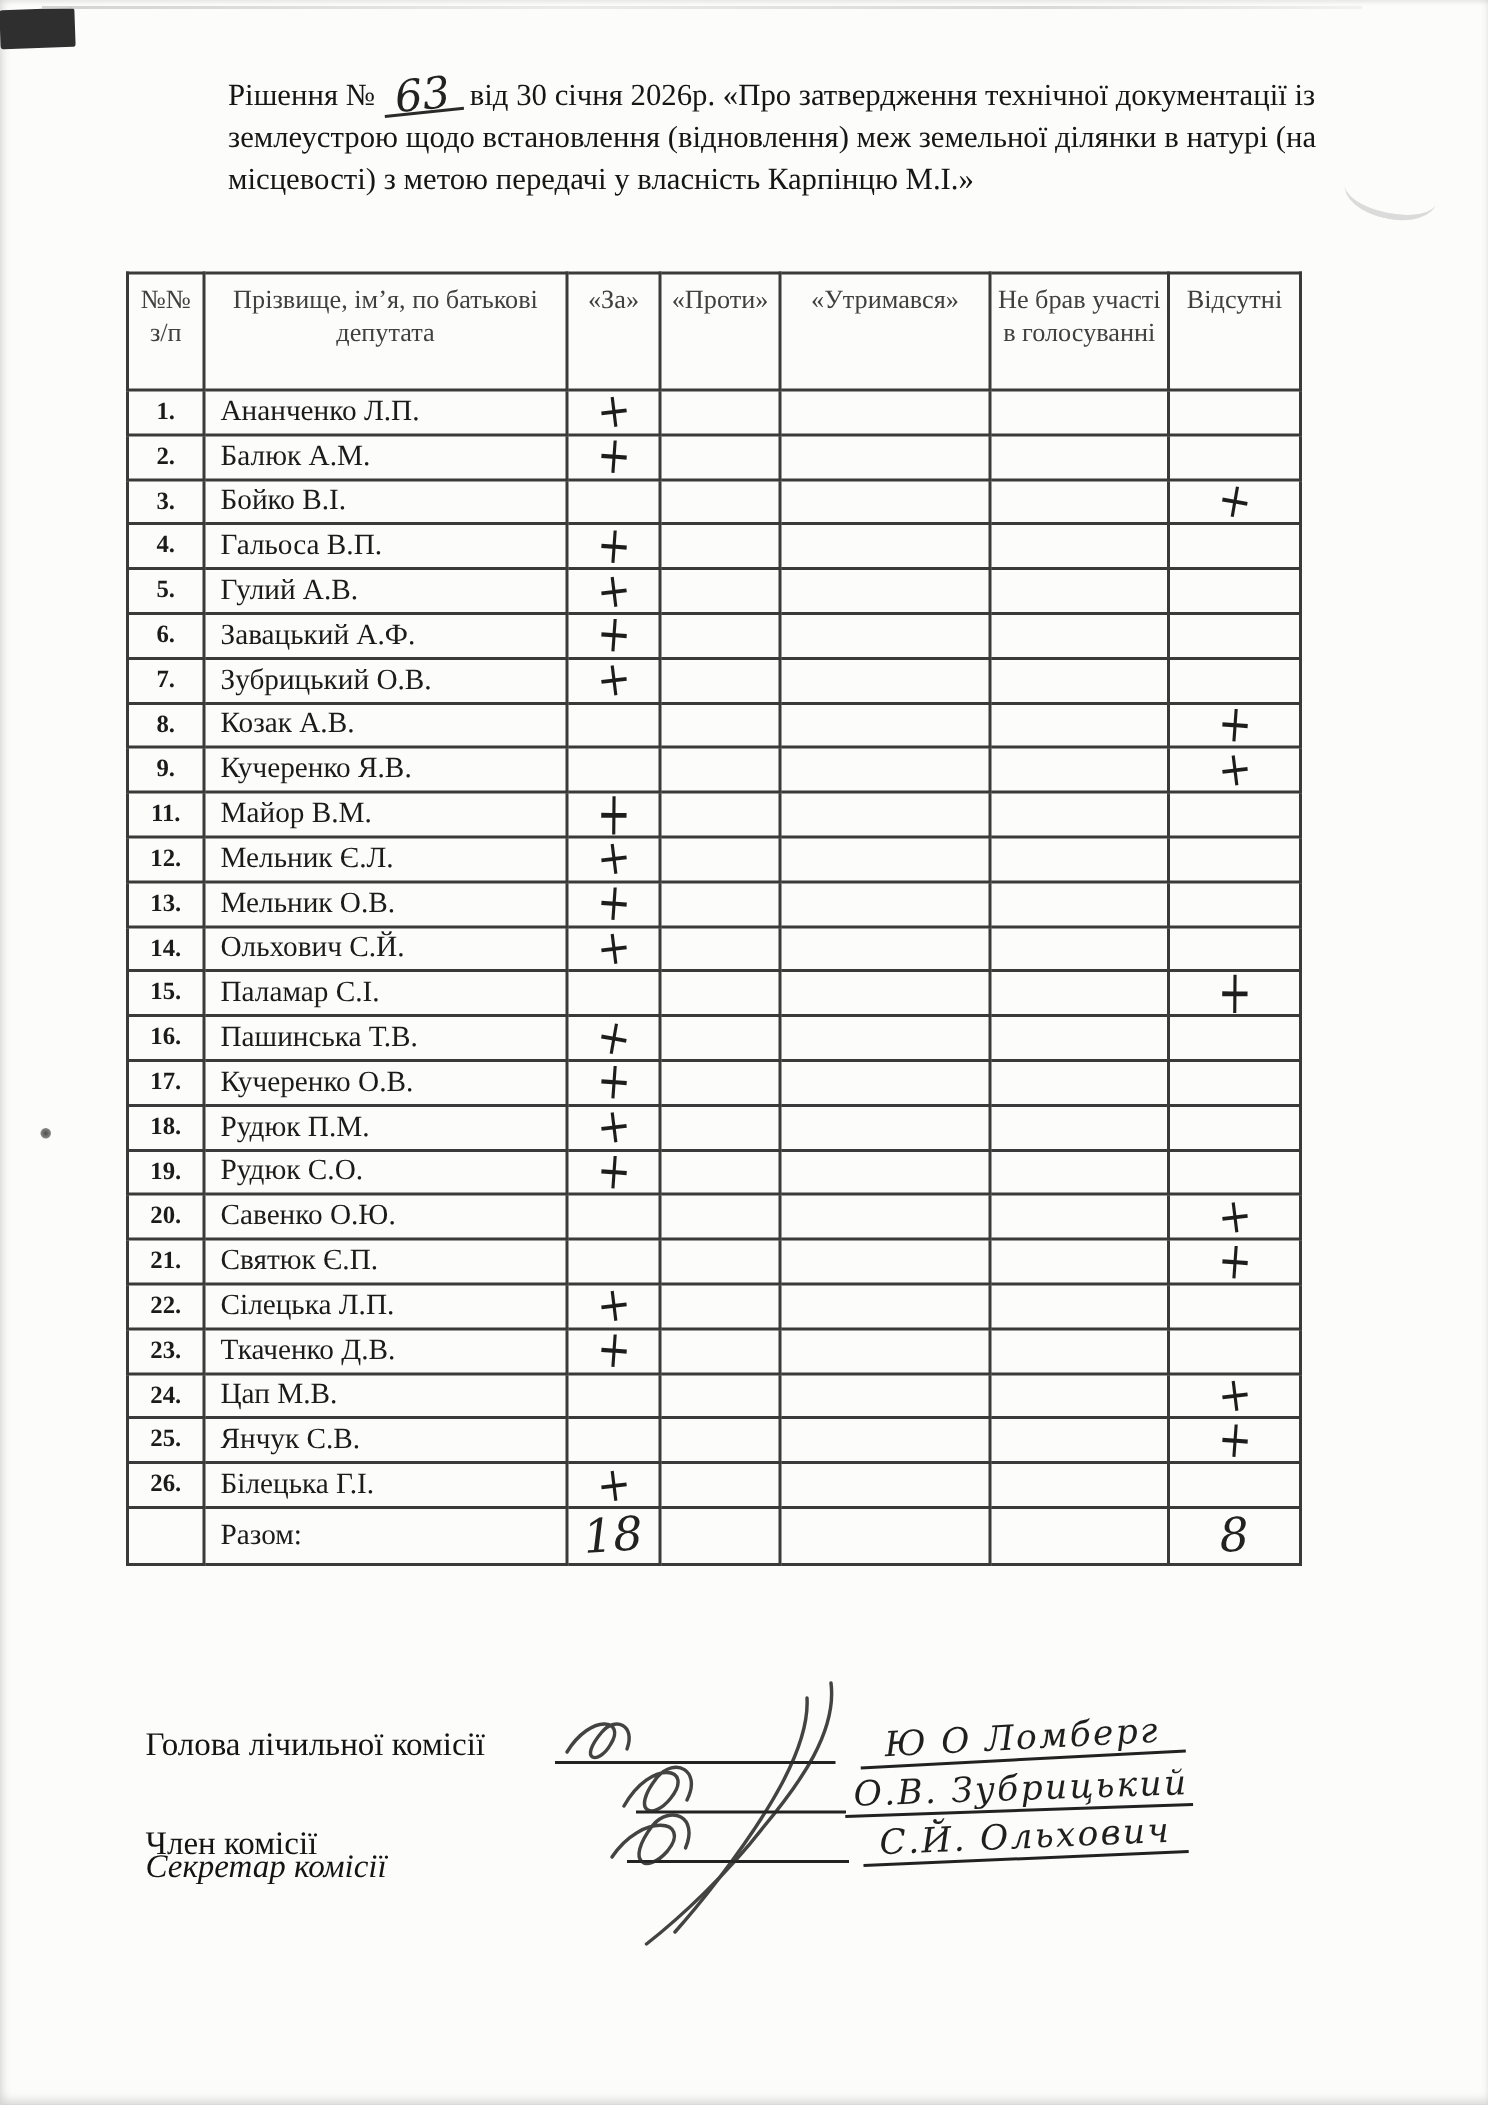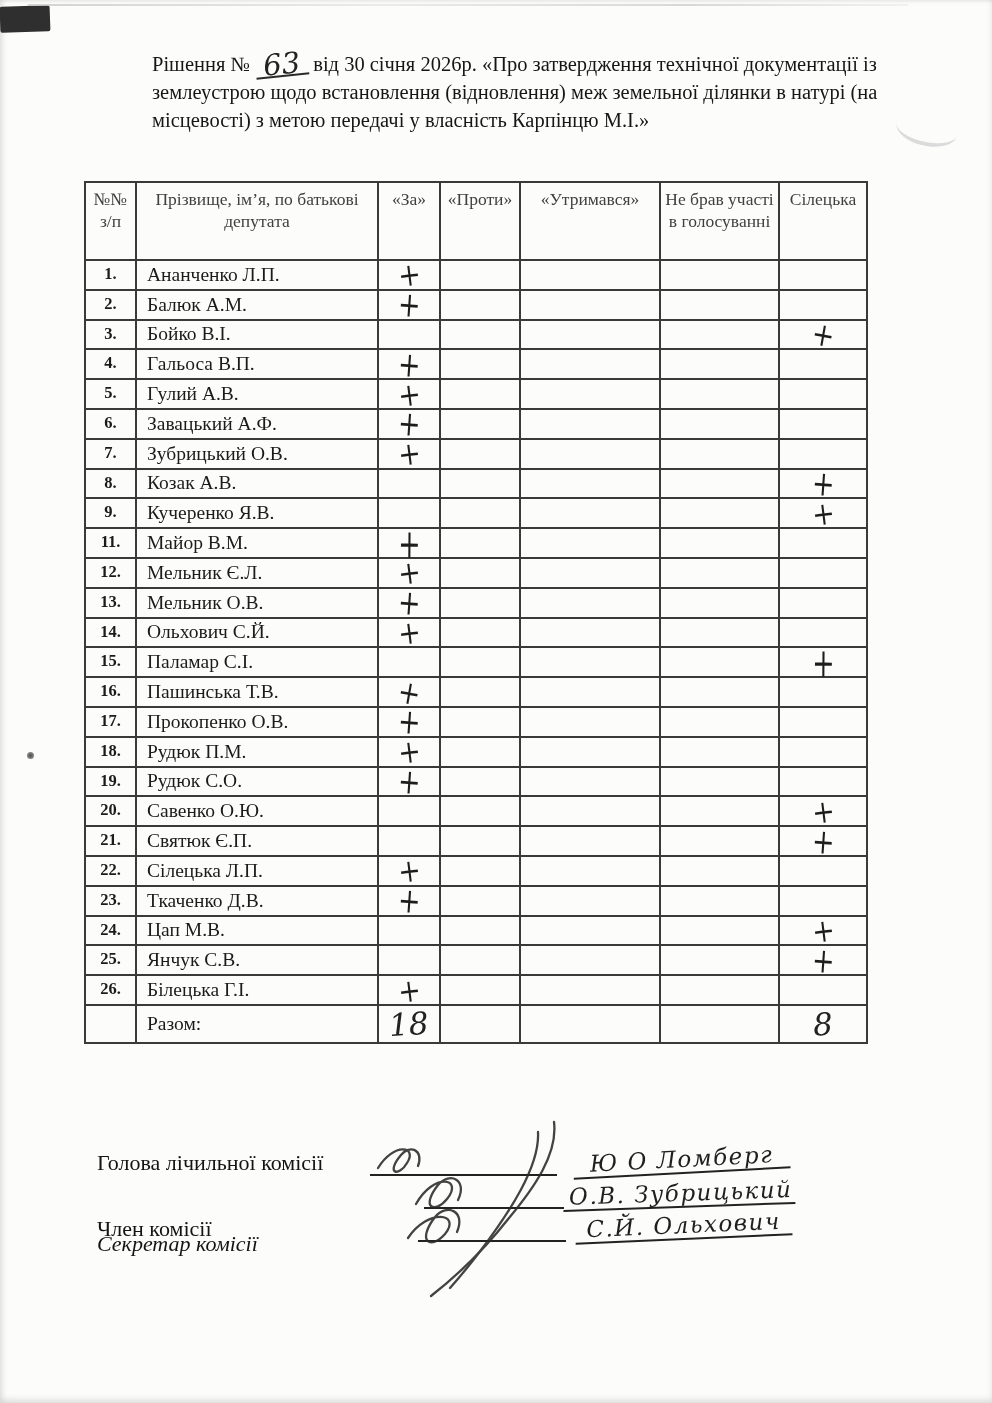--- a/index.html
+++ b/index.html
@@ -96,21 +96,21 @@
         <col style="width:88px">
     </colgroup>
     <thead>
       <tr>
         <th class="h-num">№№ з/п</th>
         <th>Прізвище, ім’я, по батькові депутата</th>
         <th>«За»</th>
         <th>«Проти»</th>
         <th>«Утримався»</th>
         <th>Не брав участі в голосуванні</th>
-        <th>Сілецька</th>
+        <th>Відсутні</th>
       </tr>
     </thead>
     <tbody>
       <tr>
           <td class="cn">1.</td>
           <td class="cm">Ананченко Л.П.</td>
           <td class="cv"><span class="mark">+</span></td>
           <td class="cv"><span class="mark"></span></td>
           <td class="cv"><span class="mark"></span></td>
           <td class="cv"><span class="mark"></span></td>
@@ -237,21 +237,21 @@
           <td class="cn">16.</td>
           <td class="cm">Пашинська Т.В.</td>
           <td class="cv"><span class="mark">+</span></td>
           <td class="cv"><span class="mark"></span></td>
           <td class="cv"><span class="mark"></span></td>
           <td class="cv"><span class="mark"></span></td>
           <td class="cv"><span class="mark"></span></td>
         </tr>
       <tr>
           <td class="cn">17.</td>
-          <td class="cm">Прокопенко О.В.</td>
+          <td class="cm">Кучеренко О.В.</td>
           <td class="cv"><span class="mark">+</span></td>
           <td class="cv"><span class="mark"></span></td>
           <td class="cv"><span class="mark"></span></td>
           <td class="cv"><span class="mark"></span></td>
           <td class="cv"><span class="mark"></span></td>
         </tr>
       <tr>
           <td class="cn">18.</td>
           <td class="cm">Рудюк П.М.</td>
           <td class="cv"><span class="mark">+</span></td>

